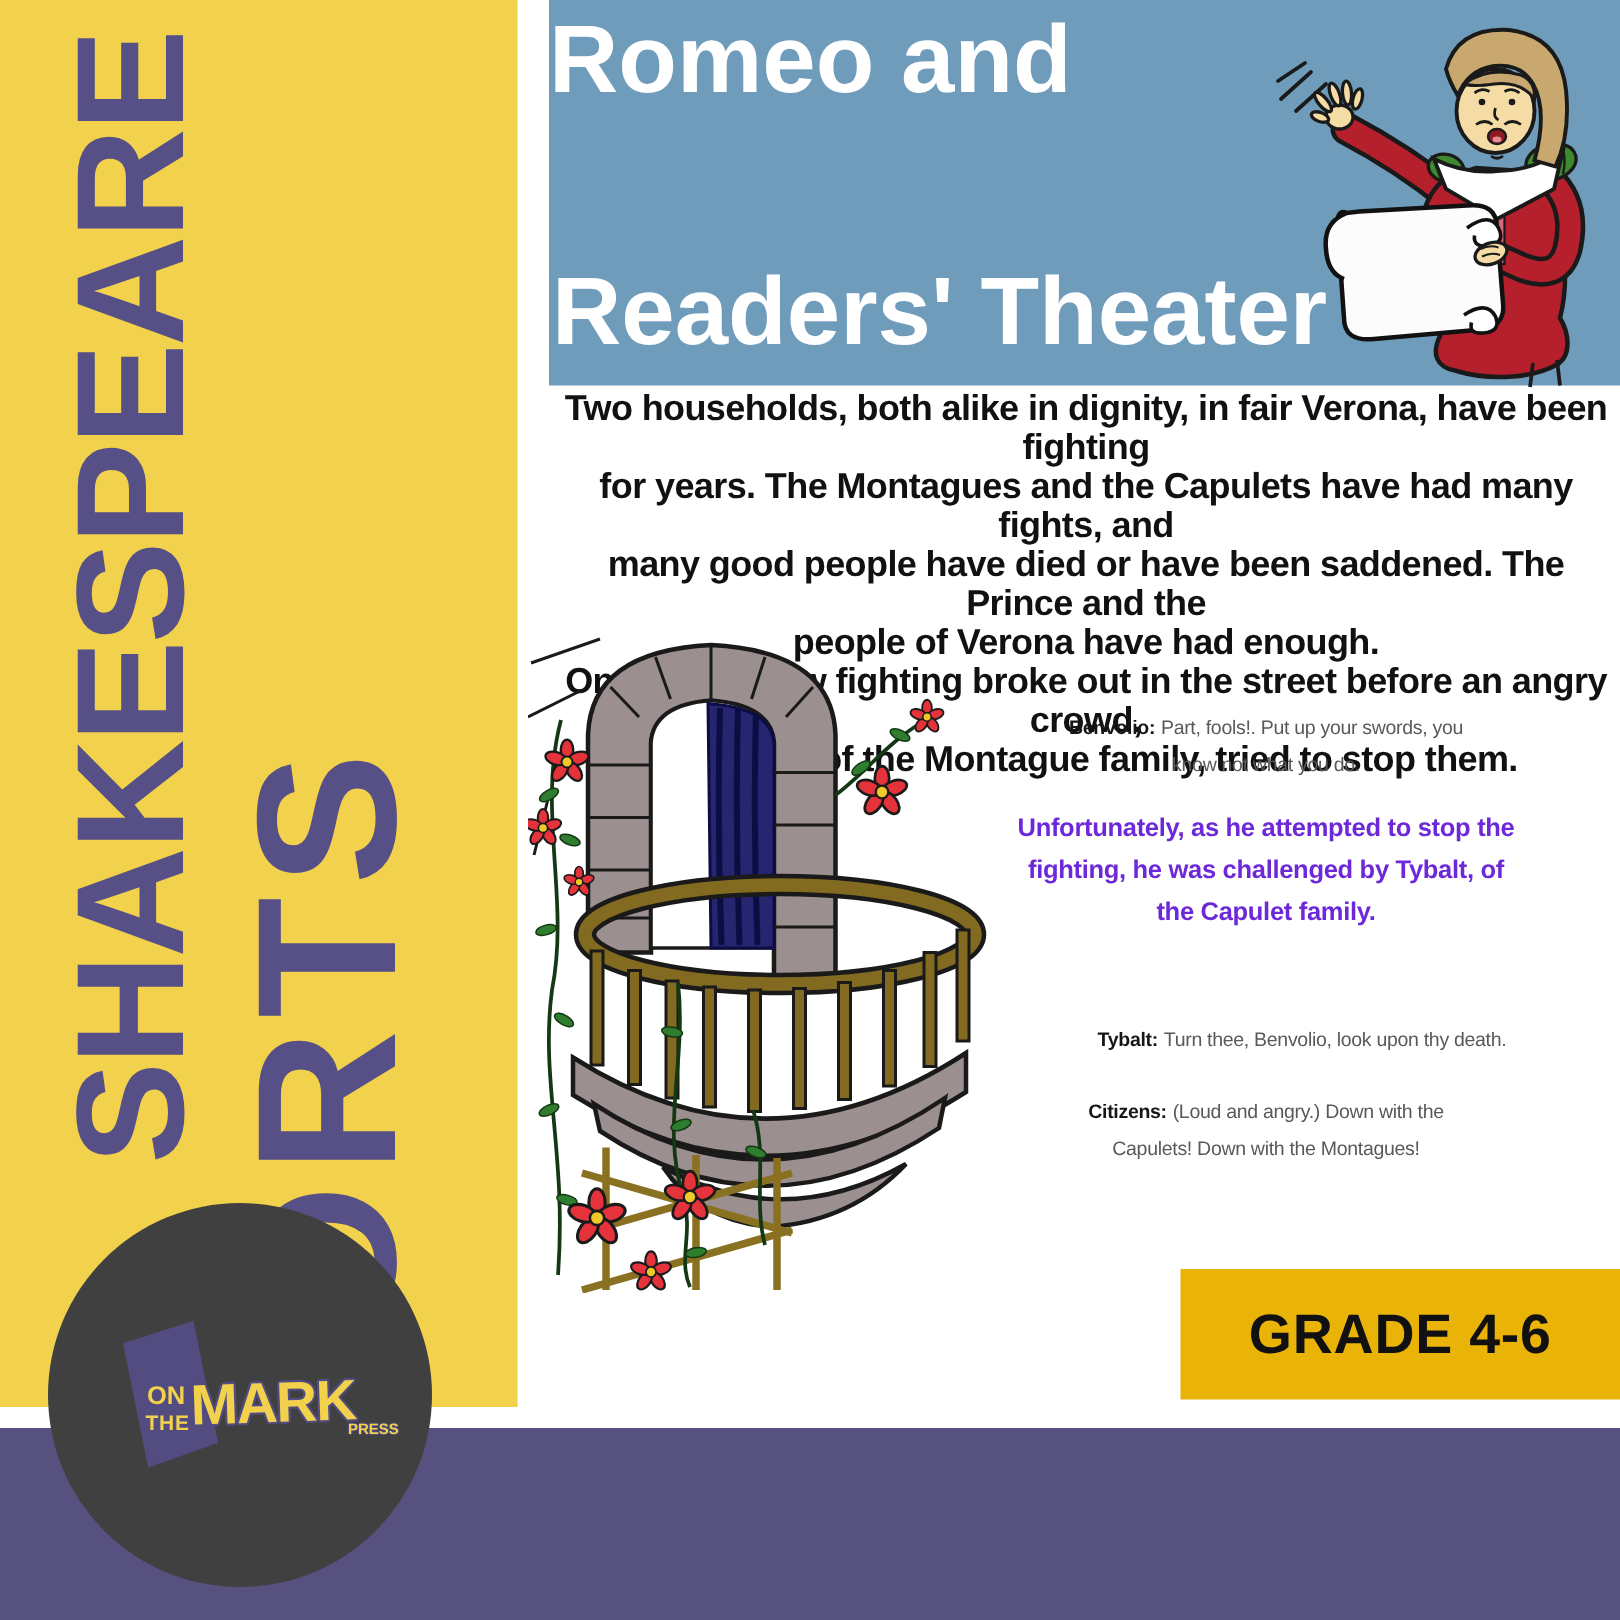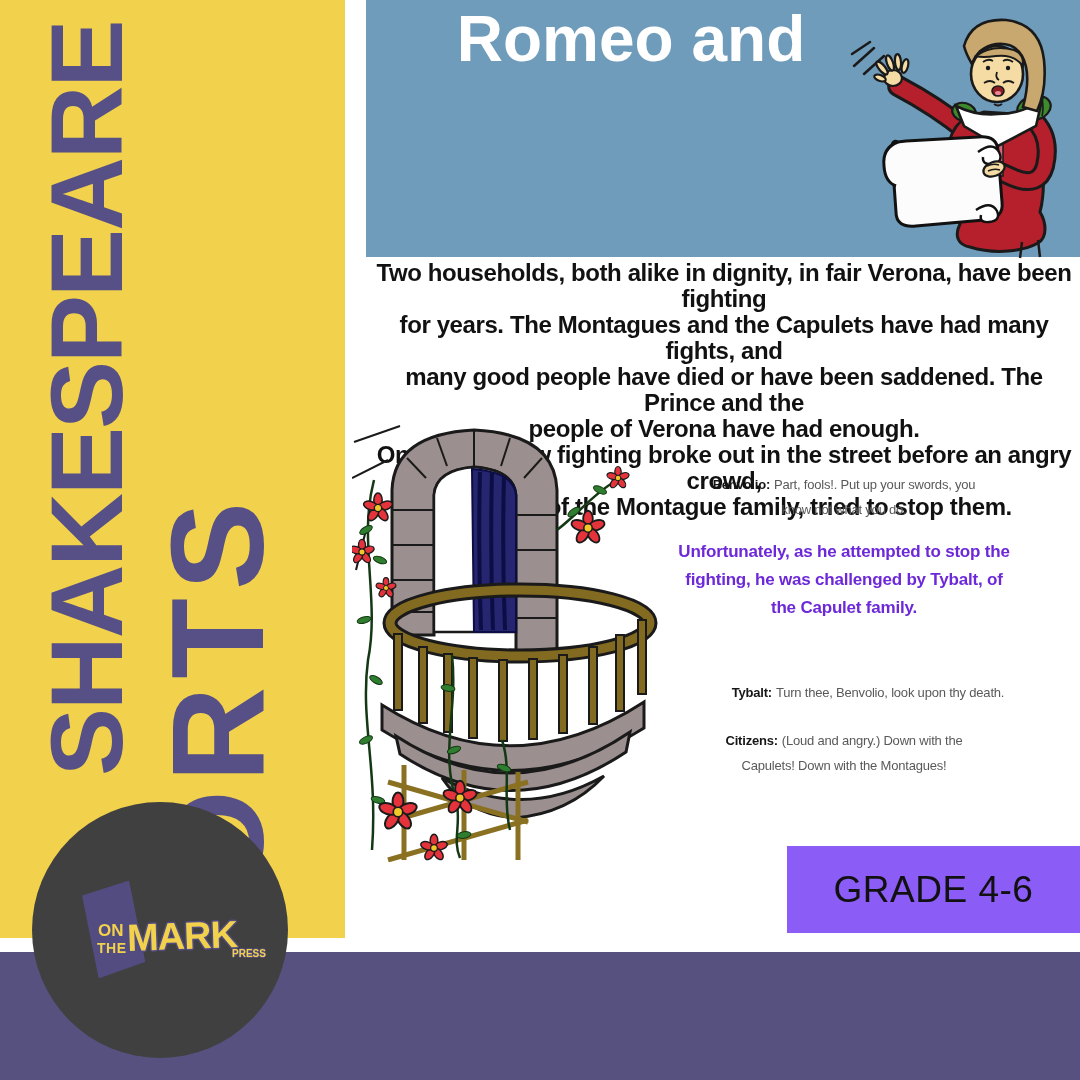--- a/index.html
+++ b/index.html
@@ -10,39 +10,39 @@
   
   .yellow-band{left:0;top:0;width:345px;height:938px;background:#F2D14C;overflow:hidden;z-index:1;}
   .vert{position:absolute;transform:rotate(-90deg);transform-origin:0 0;white-space:nowrap;
         font-weight:bold;color:#565087;line-height:1;}
   .vert1{left:36px;top:776px;font-size:102px;letter-spacing:-2px;}
   .vert2{left:152px;top:1092px;font-size:132px;letter-spacing:8px;}
 
   
   .blue-banner{left:366px;top:0;width:714px;height:257px;background:#6F9CBA;z-index:2;}
   .title-line{position:absolute;color:#ffffff;font-weight:bold;font-size:64px;line-height:1.1;}
-  .tl-c{left:0;width:530px;text-align:center;}
+  .tl-c{left:0;width:530px;}
   .tl1{top:4px;} .tl2{top:88px;} .tl3{top:172px;left:2px;white-space:nowrap;}
 
   
   .intro{left:368px;top:260px;width:712px;text-align:center;font-weight:bold;font-size:24px;
          line-height:26px;color:#111111;white-space:pre-line;letter-spacing:-0.4px;z-index:2;}
 
   
   .dlg{position:absolute;text-align:center;white-space:pre-line;color:#595959;font-size:13px;
        line-height:25px;letter-spacing:-0.2px;z-index:2;}
   .dlg .speaker{font-weight:bold;color:#161616;margin-right:0.3em;}
   .benvolio{left:618px;top:447px;width:452px;}
   .narration{left:618px;top:538px;width:452px;font-weight:bold;color:#6d28d9;font-size:17px;line-height:28px;}
   .tybalt{left:598px;top:655px;width:478px;margin-left:31px;}
   .citizens{left:618px;top:703px;width:452px;}
 
   
-  .grade-badge{left:787px;top:846px;width:293px;height:87px;background:#8b5cf6;display:flex;
-               align-items:center;justify-content:center;font-weight:normal;font-size:37px;
+  .grade-badge{left:787px;top:846px;width:293px;height:87px;background:#eab308;display:flex;
+               align-items:center;justify-content:center;font-weight:bold;font-size:37px;
                color:#111111;letter-spacing:0.5px;z-index:2;}
 
   
   .purple-band{left:0;top:952px;width:1080px;height:128px;background:#575180;z-index:1;}
 
   
   .logo-circle{left:32px;top:802px;width:256px;height:256px;background:#404040;border-radius:50%;z-index:5;}
   .logo-book{position:absolute;left:50px;top:82px;width:58px;height:92px;background:#524C80;
              transform:rotate(-9deg);clip-path:polygon(10% 8%,94% 0%,100% 90%,16% 100%);}
   .logo-on{position:absolute;left:66px;top:120px;font-size:17px;font-weight:bold;color:#F2D14C;line-height:1;}
@@ -62,20 +62,21 @@
 
 <div class="canvas">
 
   <div class="abs yellow-band">
     <div class="vert vert1">SHAKESPEARE</div>
     <div class="vert vert2">SHORTS</div>
   </div>
 
   <div class="abs blue-banner">
     <div class="title-line tl-c tl1">Romeo and</div>
+    <div class="title-line tl3">Readers' Theater</div>
   </div>
 
   <svg class="abs art" style="left:846px;top:14px;" width="216" height="246" viewBox="0 0 216 246">
 
     <g stroke="#1a1a1a" stroke-width="2.5" stroke-linecap="round">
       <line x1="8" y1="52" x2="28" y2="34"></line>
       <line x1="18" y1="60" x2="38" y2="42"></line>
       <line x1="6" y1="40" x2="24" y2="28"></line>
     </g>
 

